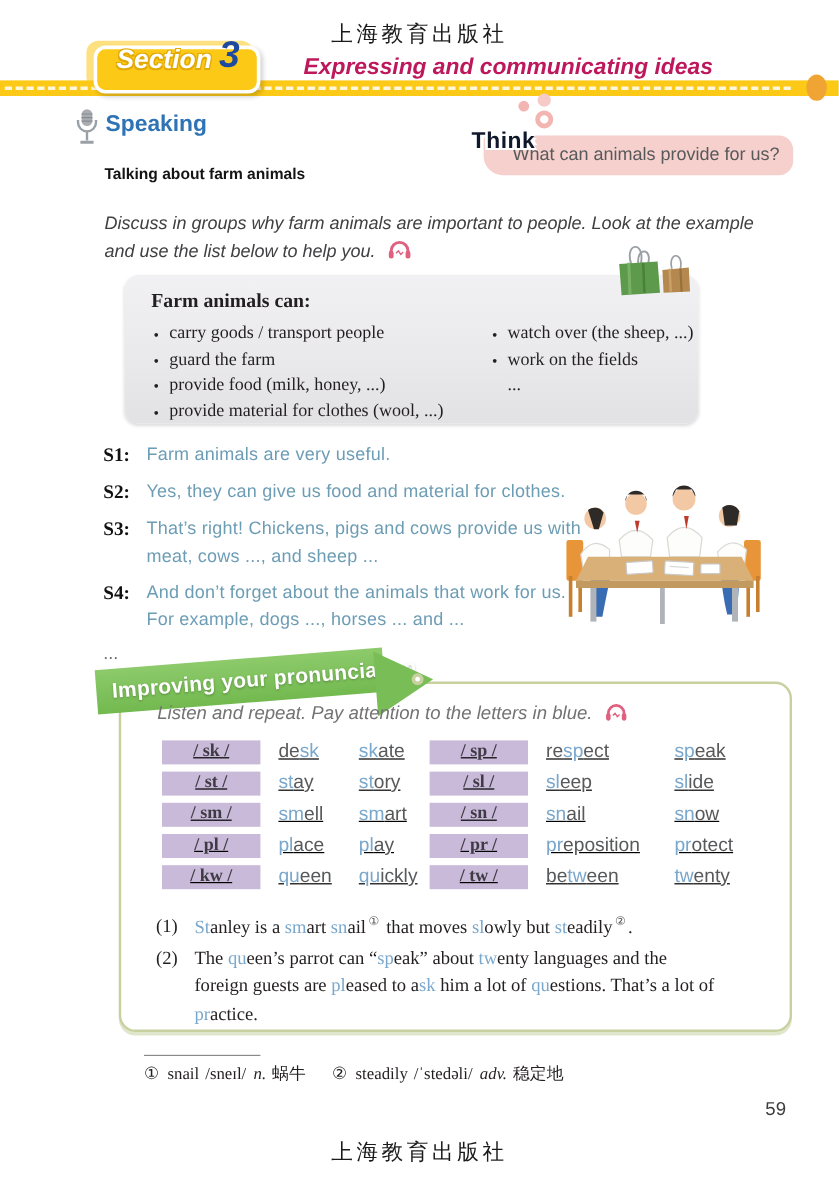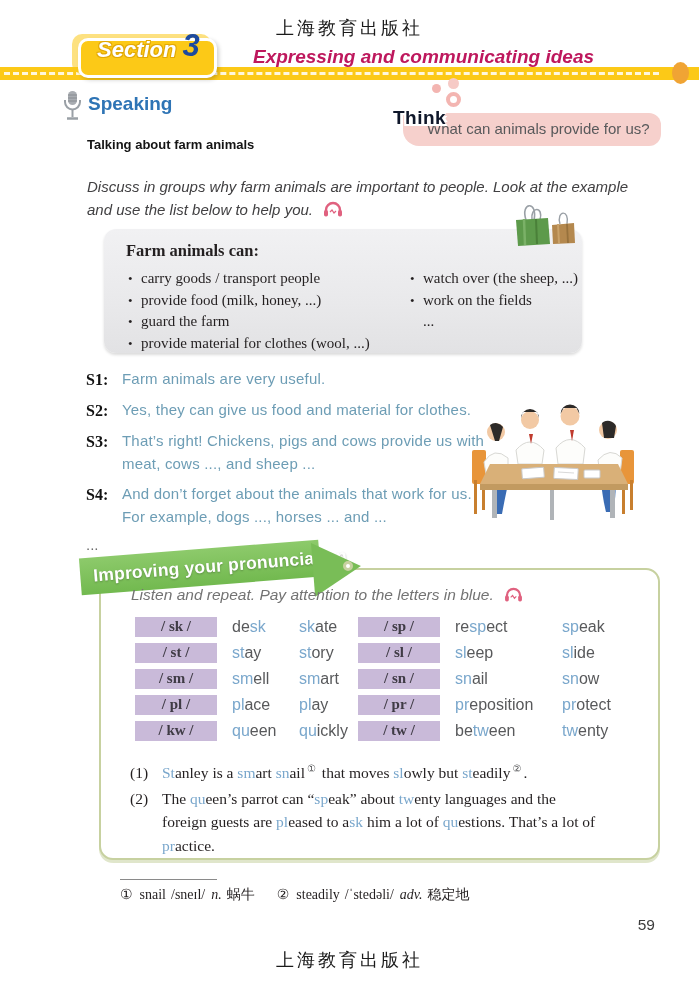--- a/index.html
+++ b/index.html
@@ -78,21 +78,21 @@
   .banner-body { position:absolute; left:80px; top:549px; width:240px; height:37px;
       background:linear-gradient(180deg,#8dca6b,#72b94f); transform:rotate(-4.5deg);
       display:flex; align-items:center; padding-left:13px; z-index:3; }
   .banner-text { color:#fff; font-weight:bold; font-size:17.5px; letter-spacing:.2px; text-shadow:0 1px 2px rgba(0,0,0,.25); white-space:nowrap; }
   .banner-head { position:absolute; left:313px; top:541px; width:0; height:0; transform:rotate(-4.5deg);
       border-left:48px solid #79bd57; border-top:27px solid transparent; border-bottom:27px solid transparent; z-index:3; }
 
   .pron-instruction { position:absolute; left:131px; top:586px; font-style:italic; font-size:15.5px; color:#737373; z-index:4; }
 
   .pron-table { position:absolute; left:135px; top:617px; display:grid;
-      grid-template-columns:82px 52px 44px 82px 92px 66px; column-gap:15px; row-gap:6px; align-items:center; z-index:4; }
+      grid-template-columns:82px 52px 44px 82px 92px 66px; column-gap:15px; row-gap:6px; align-items:center; z-index:4;text-decoration:underline; }
   .plabel { background:#c9bad9; text-align:center; font-family:"Liberation Serif", serif; font-weight:bold;
       font-size:15px; color:#3f3b45; padding:1px 0 2px; }
   .pword { font-size:16px; color:#58595b; white-space:nowrap; }
   .b { color:#7aa7cc; }
 
   .sentences { position:absolute; left:130px; top:761px; width:468px;
       font-family:"Liberation Serif", serif; font-size:15.5px; color:#231f20; z-index:4; }
   .sent { display:flex; line-height:1.52; margin-bottom:2px; }
   .sent-num { width:32px; flex-shrink:0; }
   .sent-body { flex:1; }
@@ -170,22 +170,22 @@
       <line x1="52" y1="28" x2="53" y2="47" stroke="#caa269" stroke-width="2"></line>
       <line x1="61" y1="28" x2="62" y2="47" stroke="#97713c" stroke-width="1.8"></line>
     </svg>
   </div>
 
   <div class="farm-box">
     <div class="farm-title">Farm animals can:</div>
     <div class="farm-cols">
       <ul class="farm-col farm-col-left" id="farm-left">
           <li>carry goods / transport people</li>
+          <li>guard the farm</li>
           <li>provide food (milk, honey, ...)</li>
-          <li>guard the farm</li>
           <li>provide material for clothes (wool, ...)</li>
         </ul>
       <ul class="farm-col farm-col-right" id="farm-right">
           <li>watch over (the sheep, ...)</li>
           <li>work on the fields</li>
           <li class="no-bullet">...</li>
         </ul>
     </div>
   </div>
 

